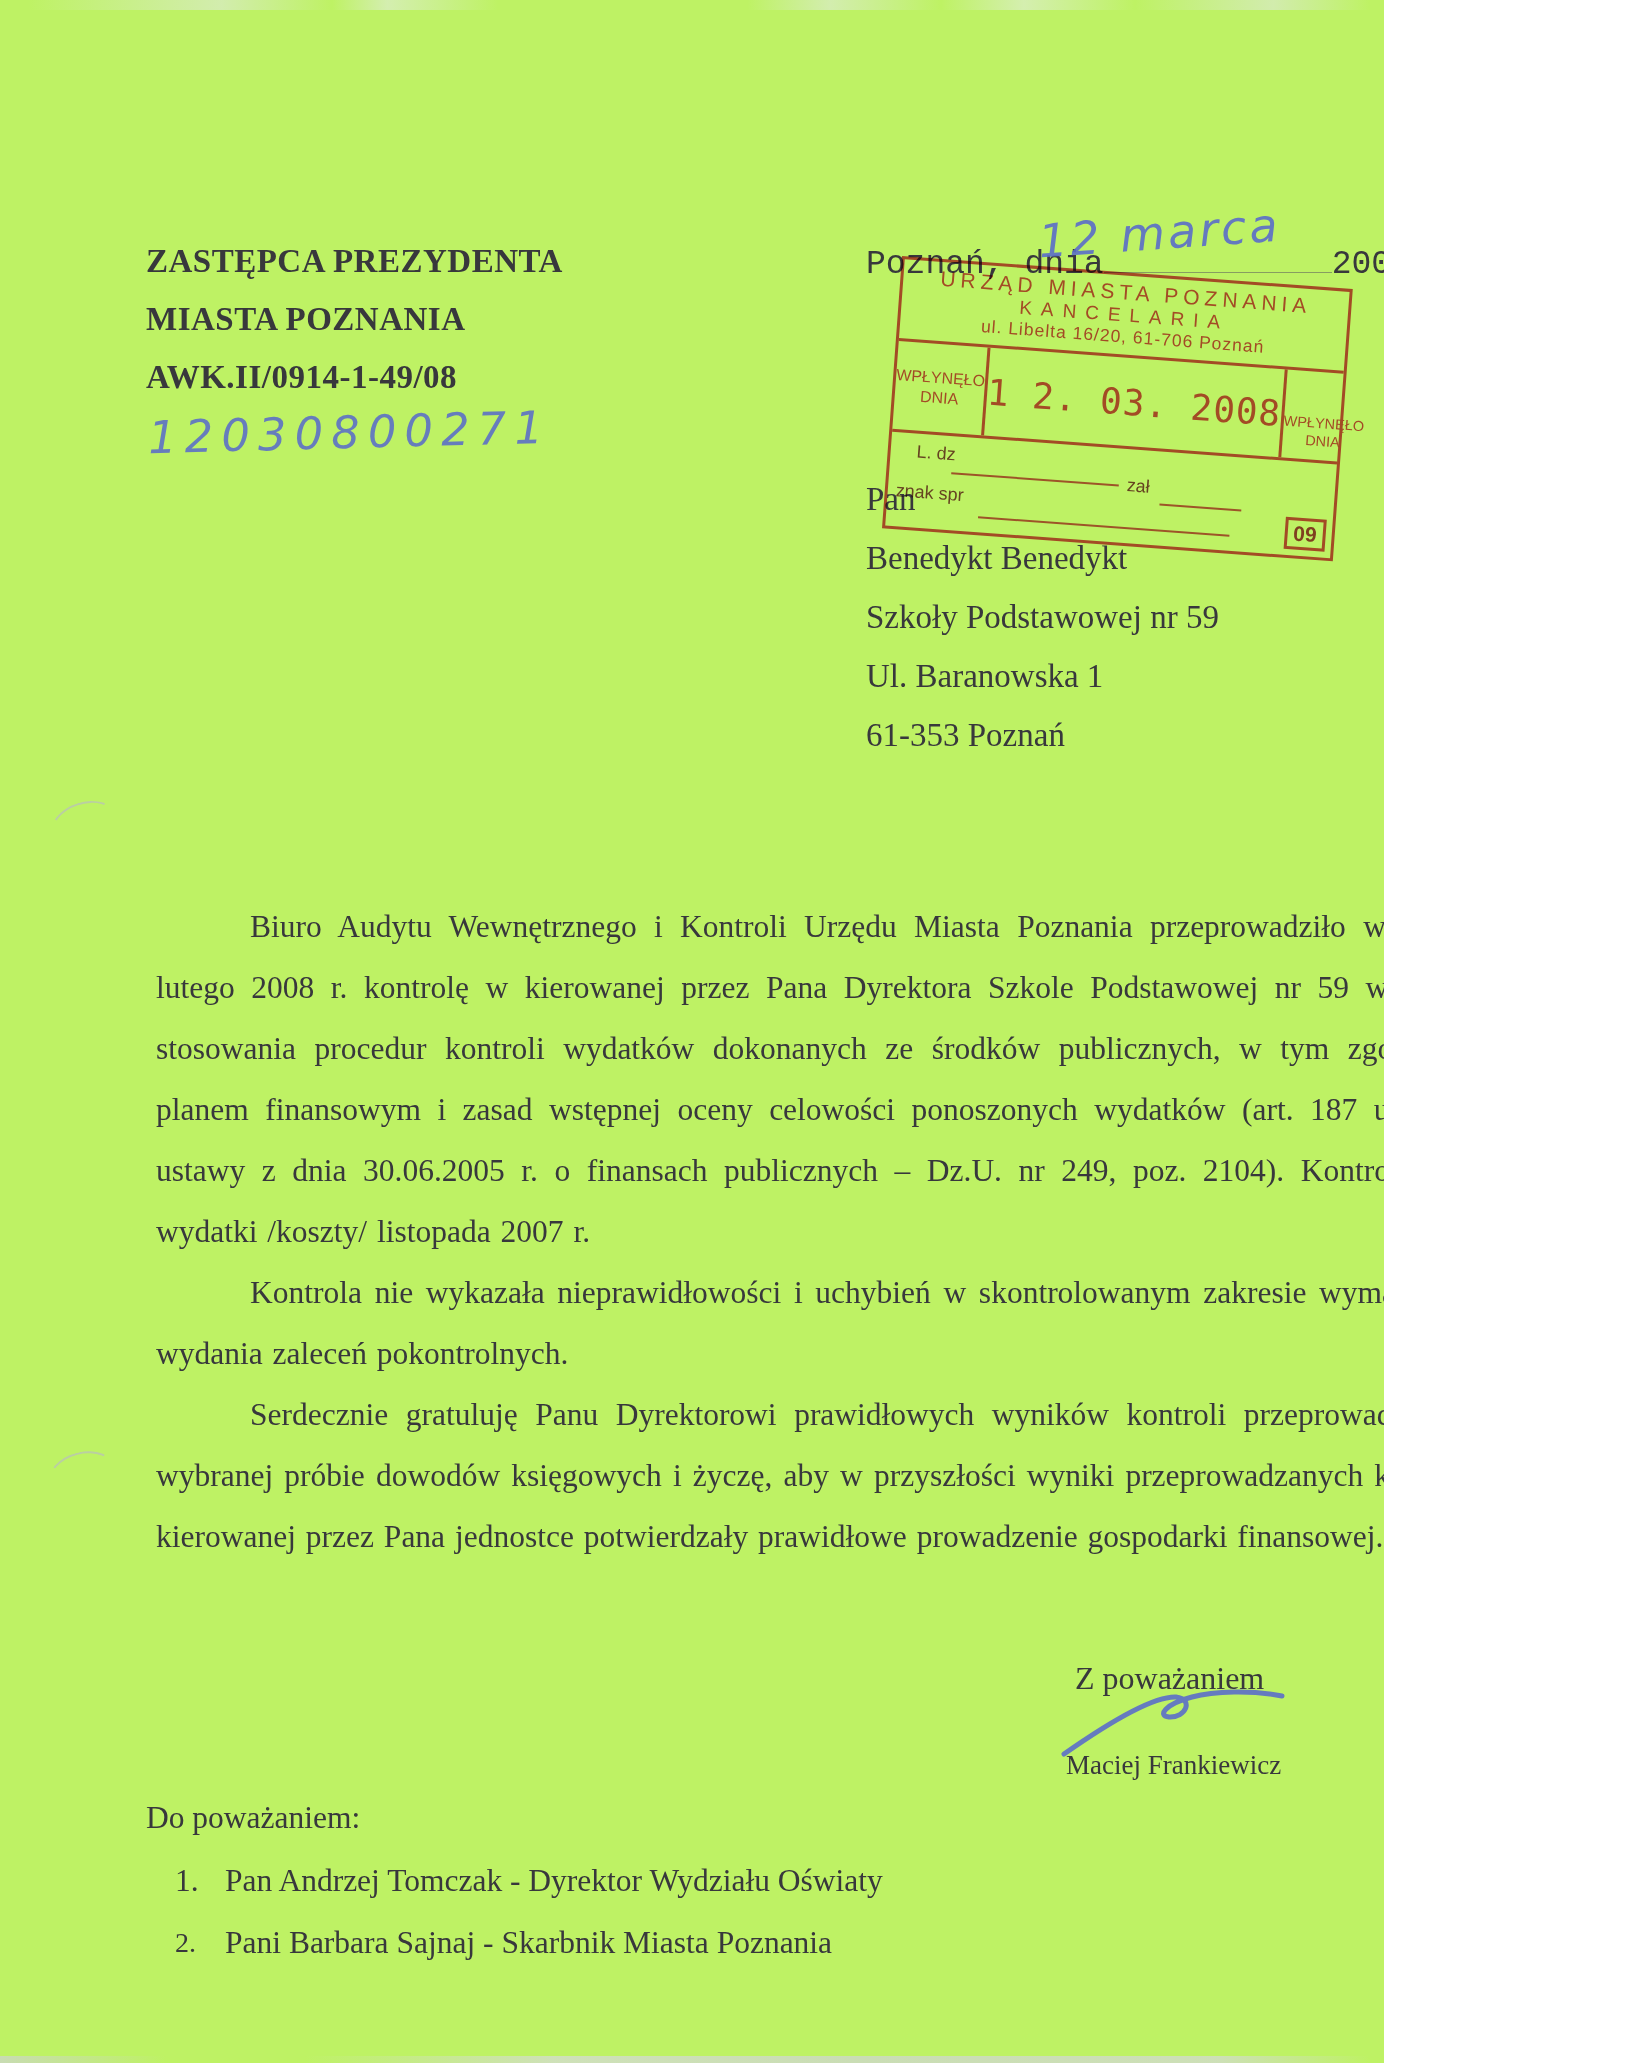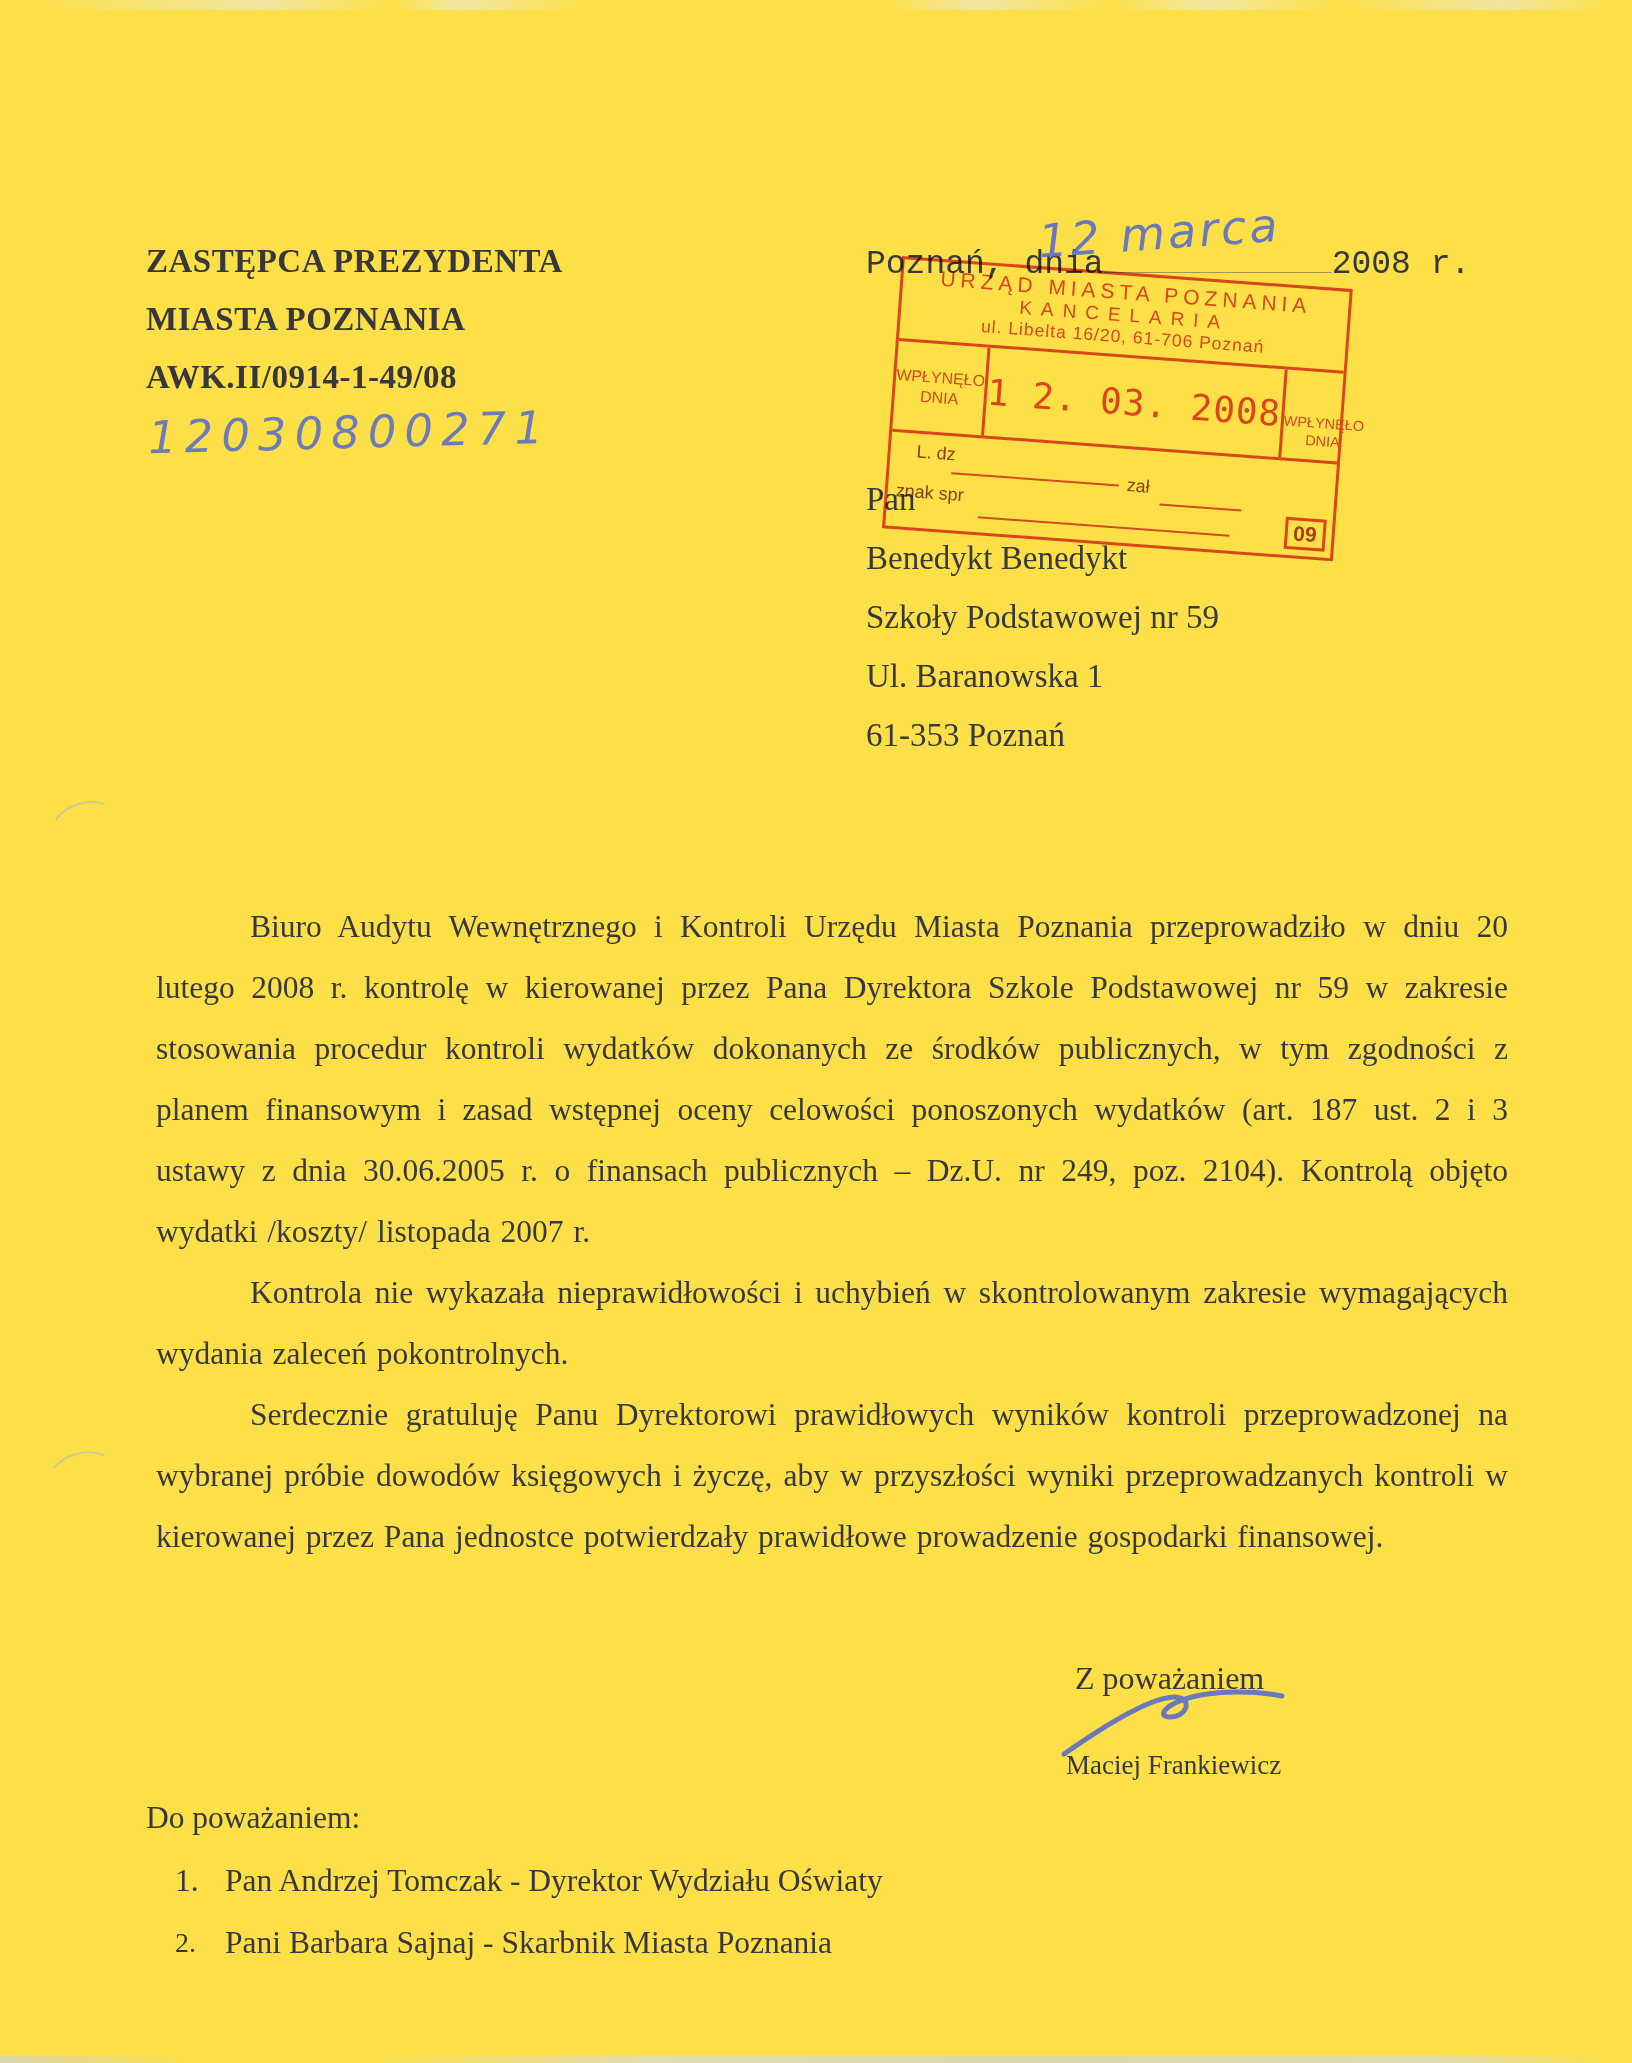--- a/index.html
+++ b/index.html
@@ -1,18 +1,18 @@
 <!DOCTYPE html>
 <html><head>
 <meta charset="utf-8">
 <style>
   html,body { margin:0; padding:0; background:#ffffff; }
   .page {
-    position:relative; width:1632px; height:2063px;
-    background:#fde047; overflow:hidden;
+    position:relative; width:1384px; height:2063px;
+    background:#bef264; overflow:hidden;
     font-family:"Liberation Serif", serif;
     color:#38383c;
   }
   
   .streak-top {
     position:absolute; left:0; top:0; width:100%; height:10px; opacity:.55;
     background:linear-gradient(to right, transparent 2%, #e3e8ea 16%, transparent 24%,
       #e6ebed 28%, transparent 36%, transparent 54%, #e4e9eb 60%, transparent 68%,
       #e7eced 74%, transparent 82%, #e2e7e9 92%, transparent 99%);
   }

